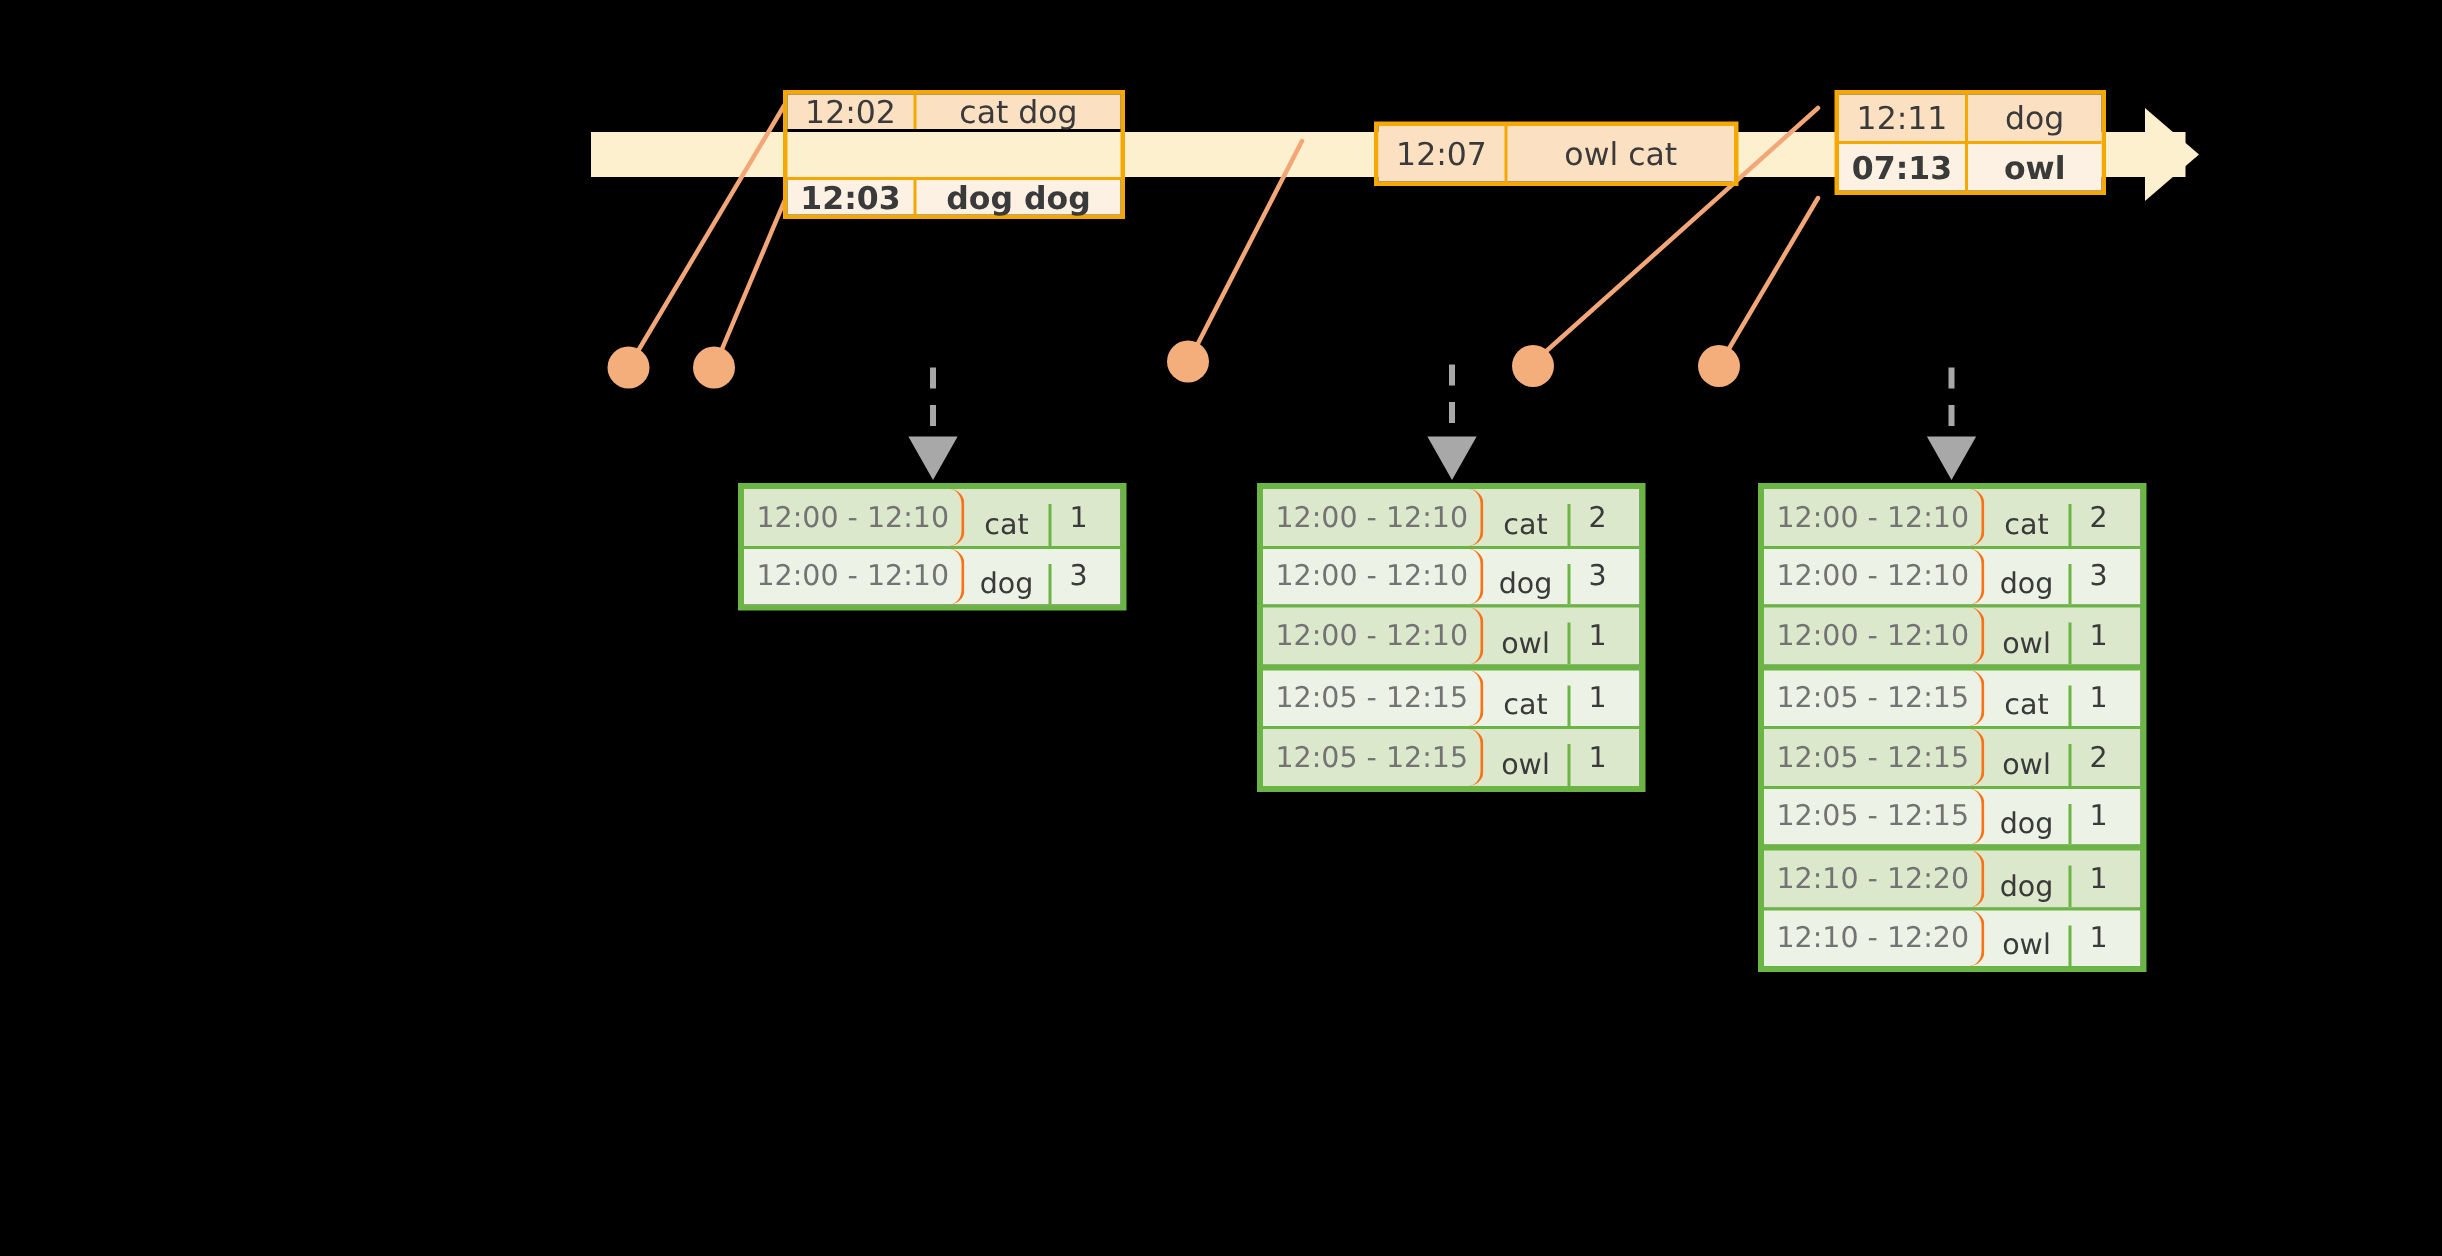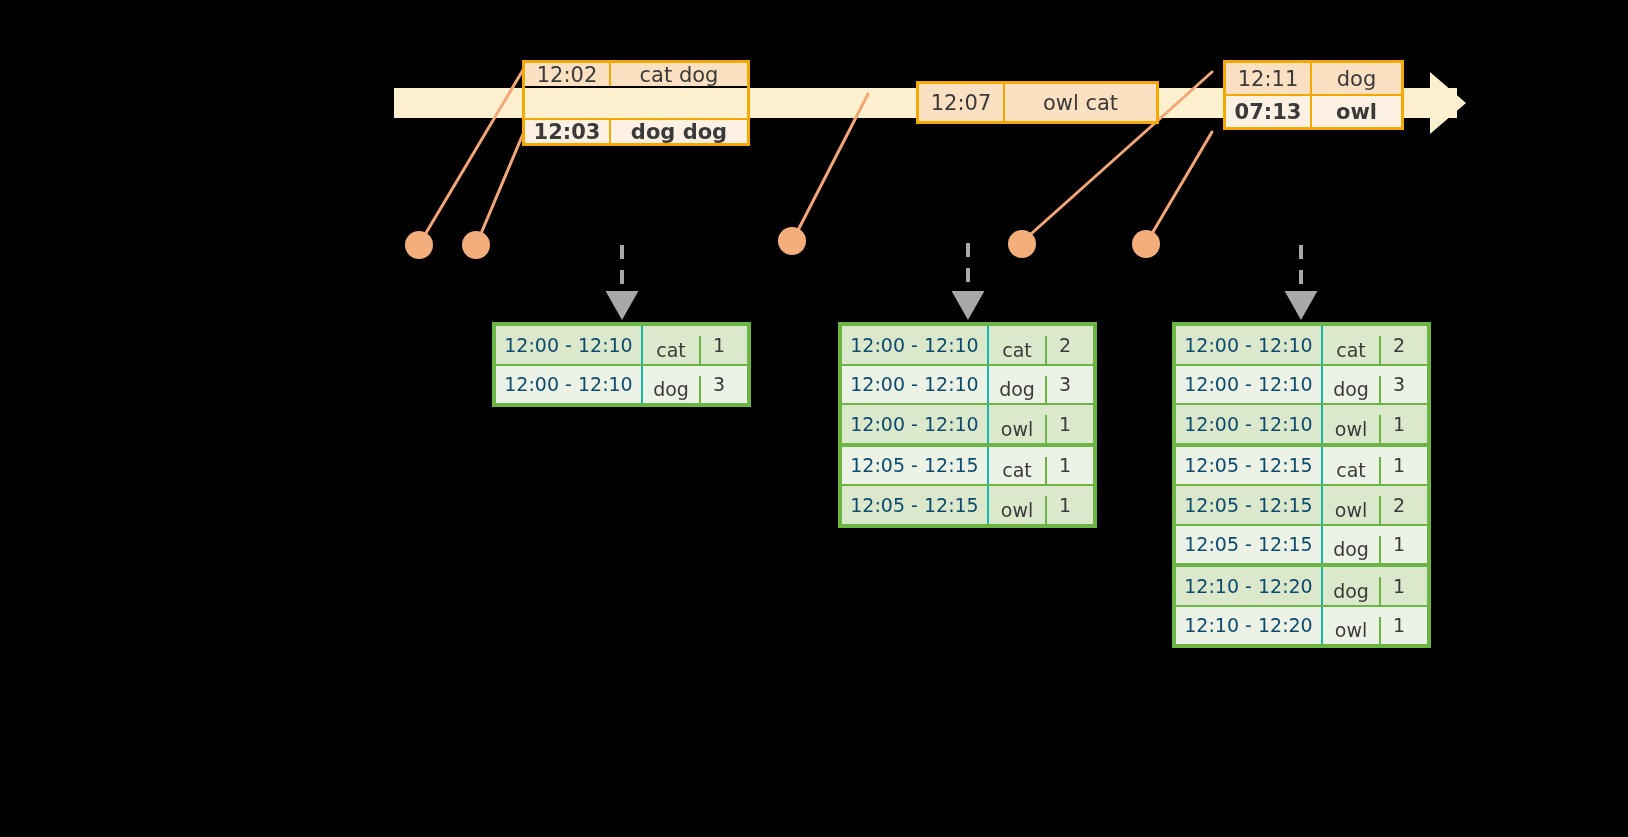--- a/index.html
+++ b/index.html
@@ -84,28 +84,29 @@
     display: flex;
     flex-direction: row;
     height: 37.5px;
   }
   .res-row.shade-a { background: #DCE8CC; }
   .res-row.shade-b { background: #EDF2E6; }
   .res-row + .res-row { border-top: 2px solid #6AB543; }
   .res-row.sep-above { border-top: 4px solid #6AB543; }
   .rc-window {
     width: 147px;
-    border-right: 2px solid #14b8a6;
+    border-right: 2px solid #f97316;
     display: flex;
     align-items: center;
     justify-content: center;
     font-size: 19px;
-    color: #0c4a6e;
+    color: #737373;
     box-sizing: border-box;
     white-space: nowrap;
+    border-radius: 10px;
   }
   .rc-word {
     width: 58px;
     border-right: 2px solid #6AB543;
     display: flex;
     align-items: center;
     justify-content: center;
     font-size: 19px;
     color: #3A3A3A;
     box-sizing: border-box;

